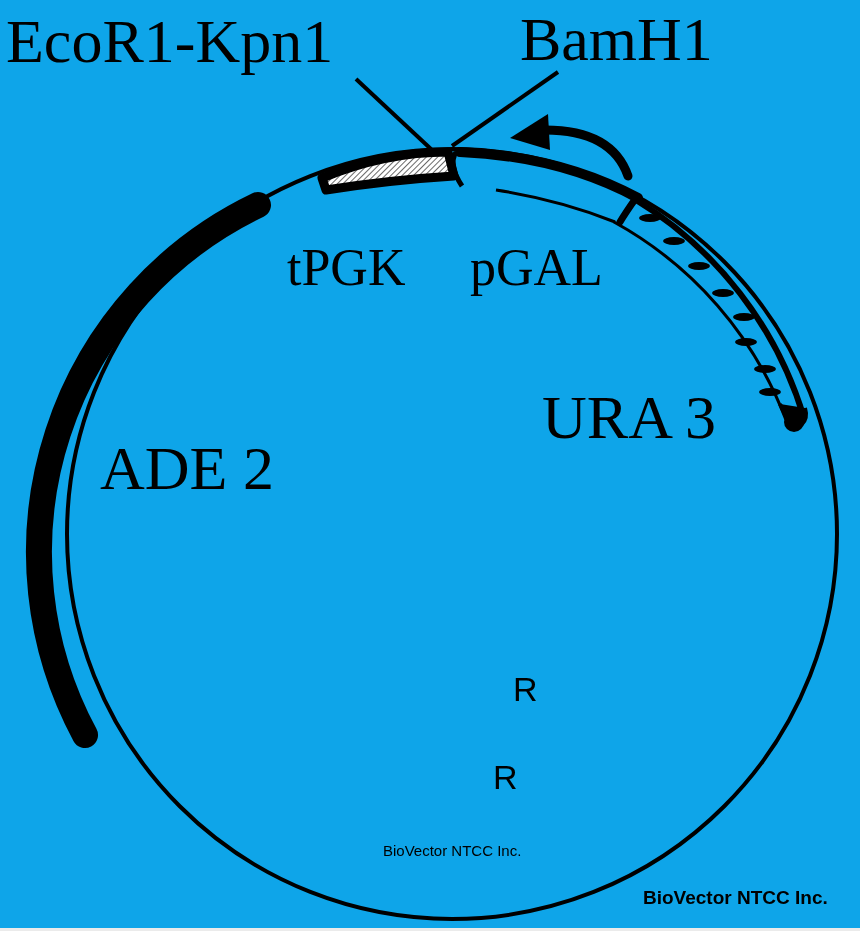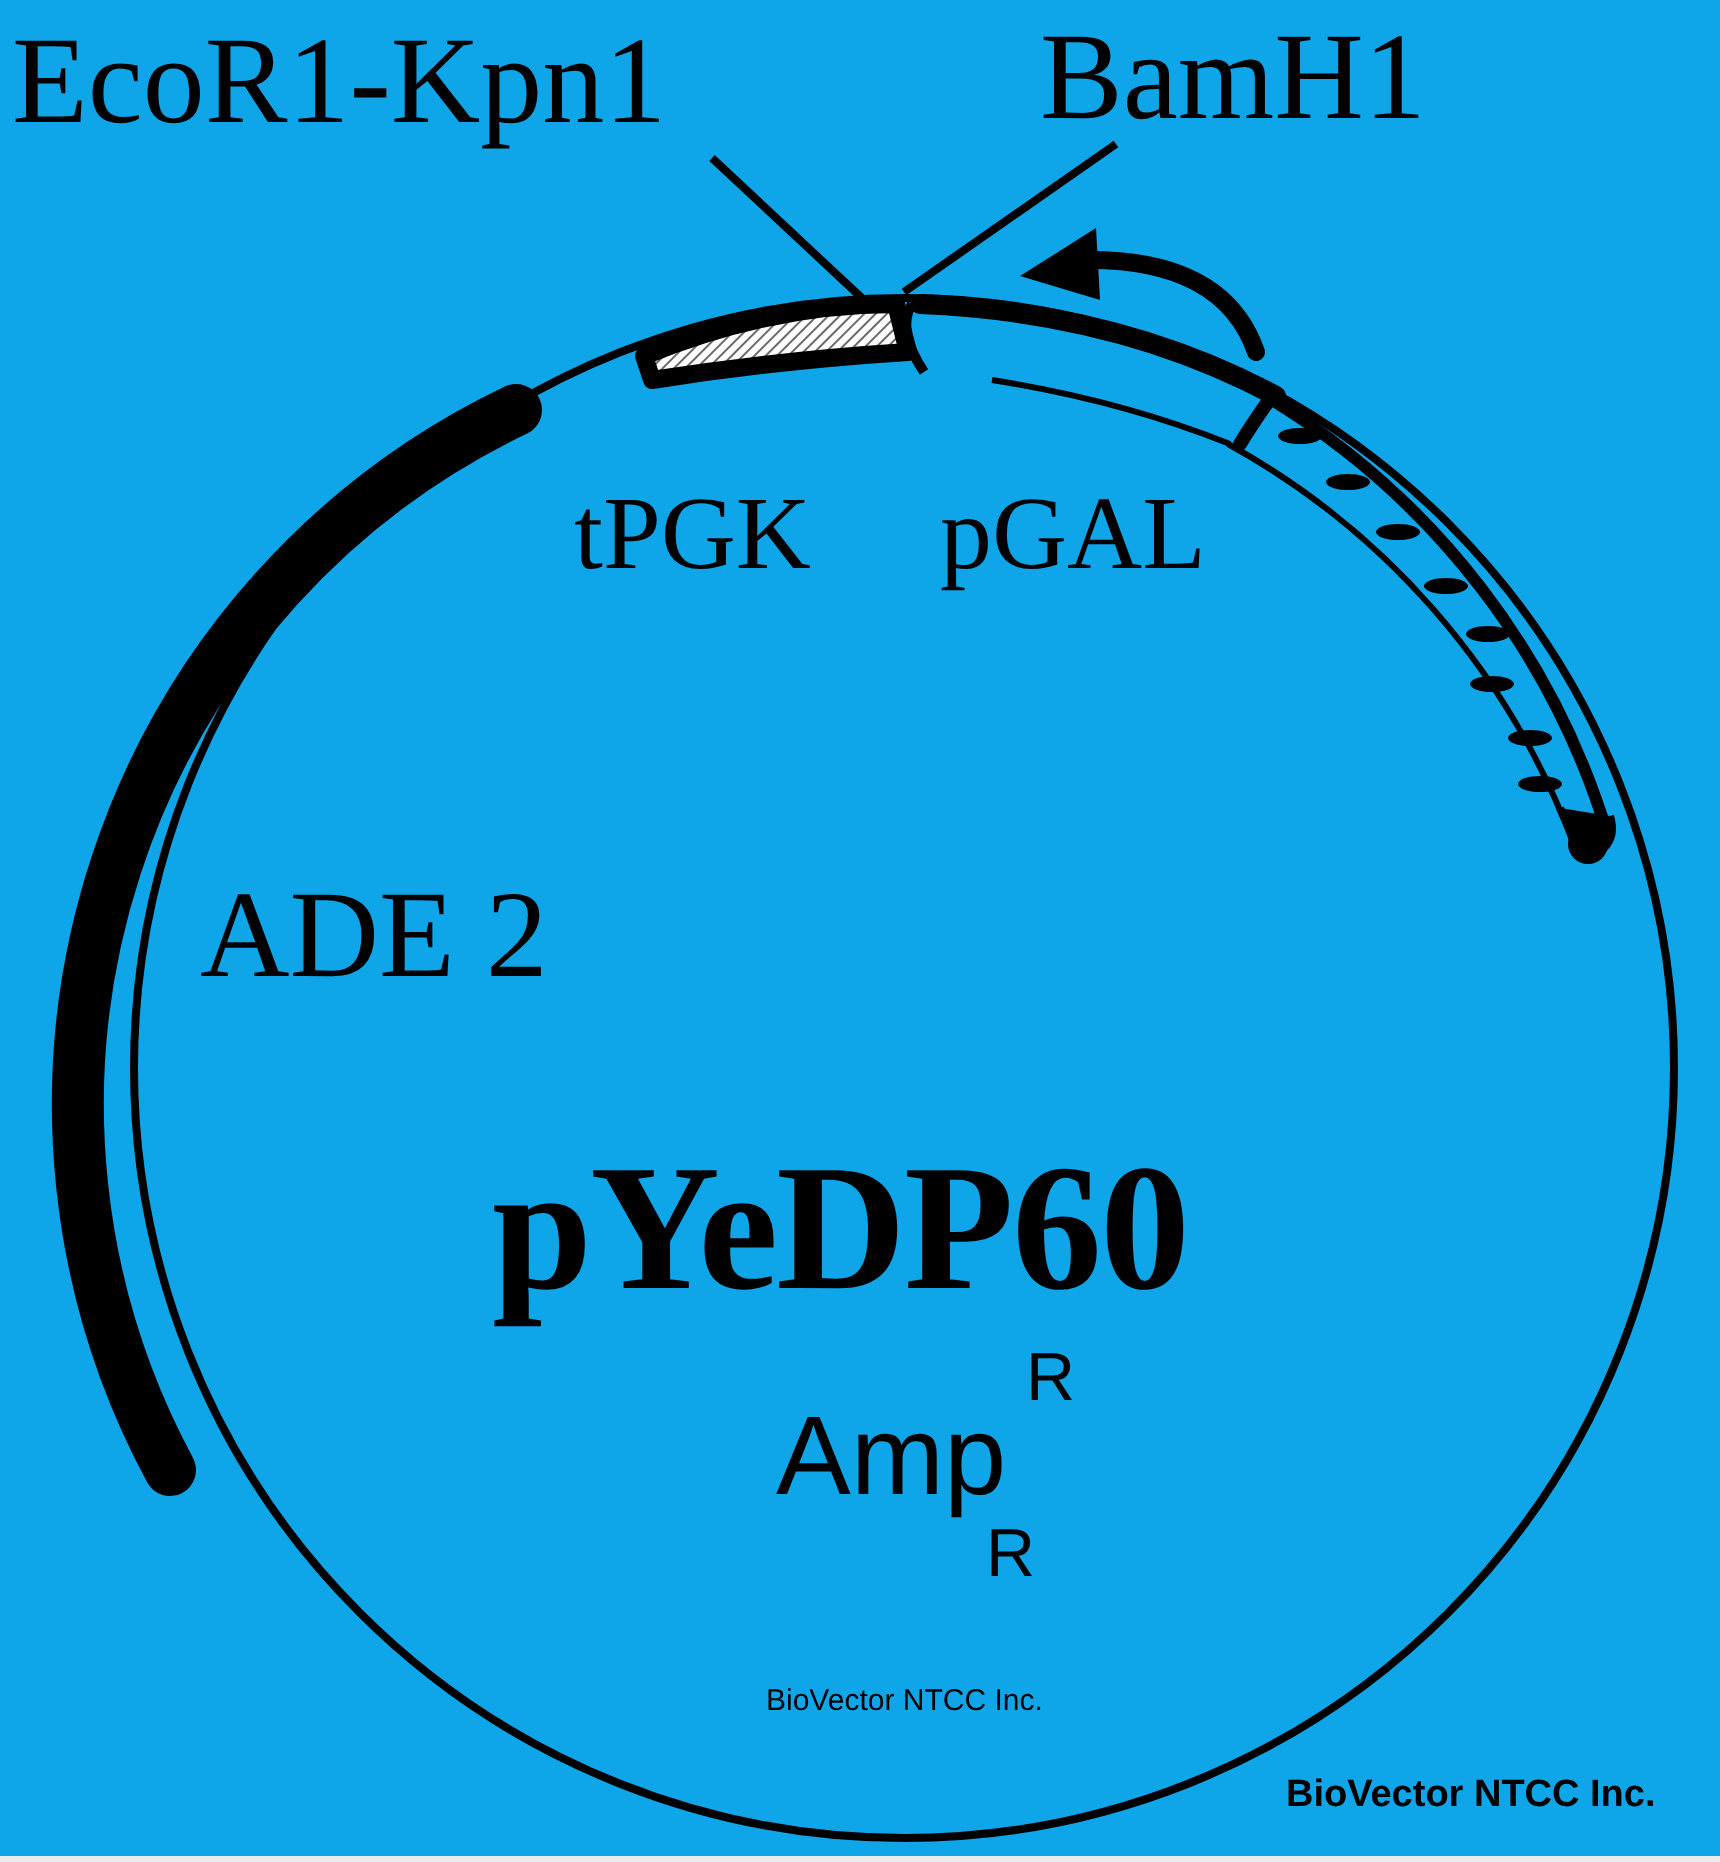--- a/index.html
+++ b/index.html
@@ -86,25 +86,24 @@
 
     <line x1="356" y1="79" x2="432" y2="150" stroke="#000" stroke-width="4"></line>
     <line x1="558" y1="72" x2="452" y2="146" stroke="#000" stroke-width="4"></line>
   </svg>
 
   <div class="lbl serif site-ecor">EcoR1-Kpn1</div>
   <div class="lbl serif site-bam">BamH1</div>
 
   <div class="lbl serif feat-tpgk">tPGK</div>
   <div class="lbl serif feat-pgal">pGAL</div>
+  <div class="lbl serif feat-ura">URA 3</div>
   <div class="lbl serif feat-ade">ADE 2</div>
 
-  <div class="lbl serif plasmid-name">pYeDP60</div>
 
-  <div class="lbl sans amp">Amp</div>
   <div class="lbl sans amp-sup">R</div>
   <div class="lbl sans tet-sup">R</div>
 
   <div class="lbl sans credit-small">BioVector NTCC Inc.</div>
   <div class="lbl sans credit-corner">BioVector NTCC Inc.</div>
 
   <div class="bottom-rule"></div>
 </div>
 
 </body></html>

